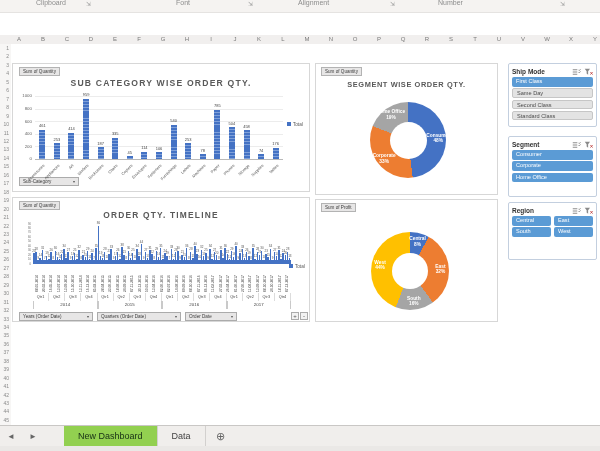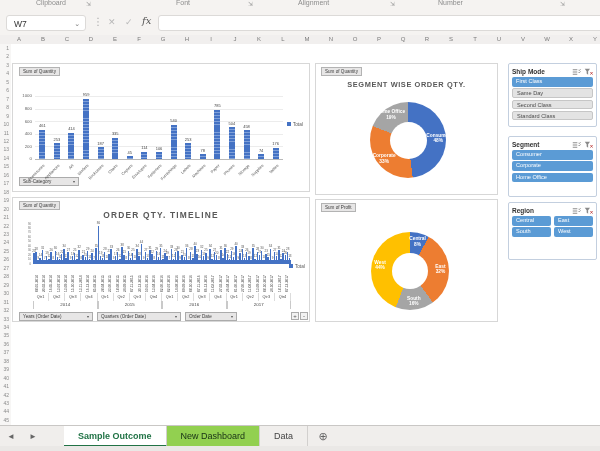--- a/index.html
+++ b/index.html
@@ -104,31 +104,20 @@
     <span class="rgroup" style="left:36px">Clipboard</span>
     <span class="rlaunch" style="left:86px">⇲</span>
     <span class="rgroup" style="left:176px">Font</span>
     <span class="rlaunch" style="left:248px">⇲</span>
     <span class="rgroup" style="left:298px">Alignment</span>
     <span class="rlaunch" style="left:390px">⇲</span>
     <span class="rgroup" style="left:438px">Number</span>
     <span class="rlaunch" style="left:560px">⇲</span>
   </div>
 
-  <div class="fbar">
-    <div class="namebox">
-      <span>W7</span>
-      <span class="nb-chev">⌄</span>
-    </div>
-    <span class="fb-dots">⋮</span>
-    <span class="fb-x">✕</span>
-    <span class="fb-check">✓</span>
-    <span class="fb-fx">fx</span>
-    <div class="finput"></div>
-  </div>
 
   <div class="colhead" id="colhead">
       <span style="left: 11px;">A</span>
       <span style="left: 35px;">B</span>
       <span style="left: 59px;">C</span>
       <span style="left: 83px;">D</span>
       <span style="left: 107px;">E</span>
       <span style="left: 131px;">F</span>
       <span style="left: 155px;">G</span>
       <span style="left: 179px;">H</span>
@@ -195,20 +184,21 @@
       <div>42</div>
       <div>43</div>
       <div>44</div>
       <div>45</div>
     </div>
 
   <div class="sheet">
 
     <div class="card" style="left:1px;top:19px;width:298px;height:129px">
       <div class="pivot-btn" style="left:6px;top:3px">Sum of Quantity</div>
+      <div class="c-title" style="top:14px;font-size:8.6px">SUB CATEGORY WISE ORDER QTY.</div>
       <div class="plotwrap" id="subcat-plot" style="left:22px;top:32px;width:248px;height:63px">
           <div class="gridline" style="top: 63px; background: rgb(185, 185, 185);"></div>
           <div class="ylab" style="left: -18px; width: 15px; top: 60.4px; font-size: 4.4px;">0</div>
           <div class="gridline" style="top: 50.4px;"></div>
           <div class="ylab" style="left: -18px; width: 15px; top: 47.8px; font-size: 4.4px;">200</div>
           <div class="gridline" style="top: 37.8px;"></div>
           <div class="ylab" style="left: -18px; width: 15px; top: 35.2px; font-size: 4.4px;">400</div>
           <div class="gridline" style="top: 25.2px;"></div>
           <div class="ylab" style="left: -18px; width: 15px; top: 22.6px; font-size: 4.4px;">600</div>
           <div class="gridline" style="top: 12.6px;"></div>
@@ -721,19 +711,18 @@
             <div class="sl-item sel">West</div>
           </div>
         </div>
       </div>
   </div>
 
   <div class="tabbar">
     <span class="tnav">◄</span>
     <span class="tnav">►</span>
     <span style="width:20px"></span>
-    <span class="stab active">Sample Outcome</span>
     <span class="stab highlight">New Dashboard</span>
     <span class="stab normal">Data</span>
     <span class="newsheet">⊕</span>
   </div>
   <div class="statusbar"></div>
 </div>
 
 </body></html>

